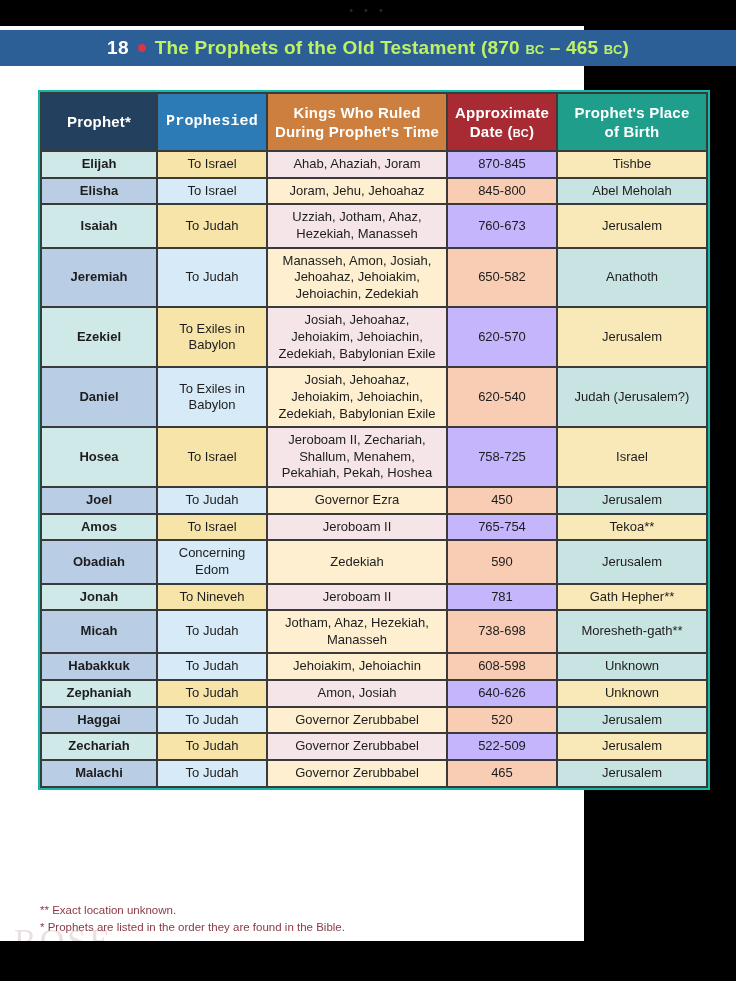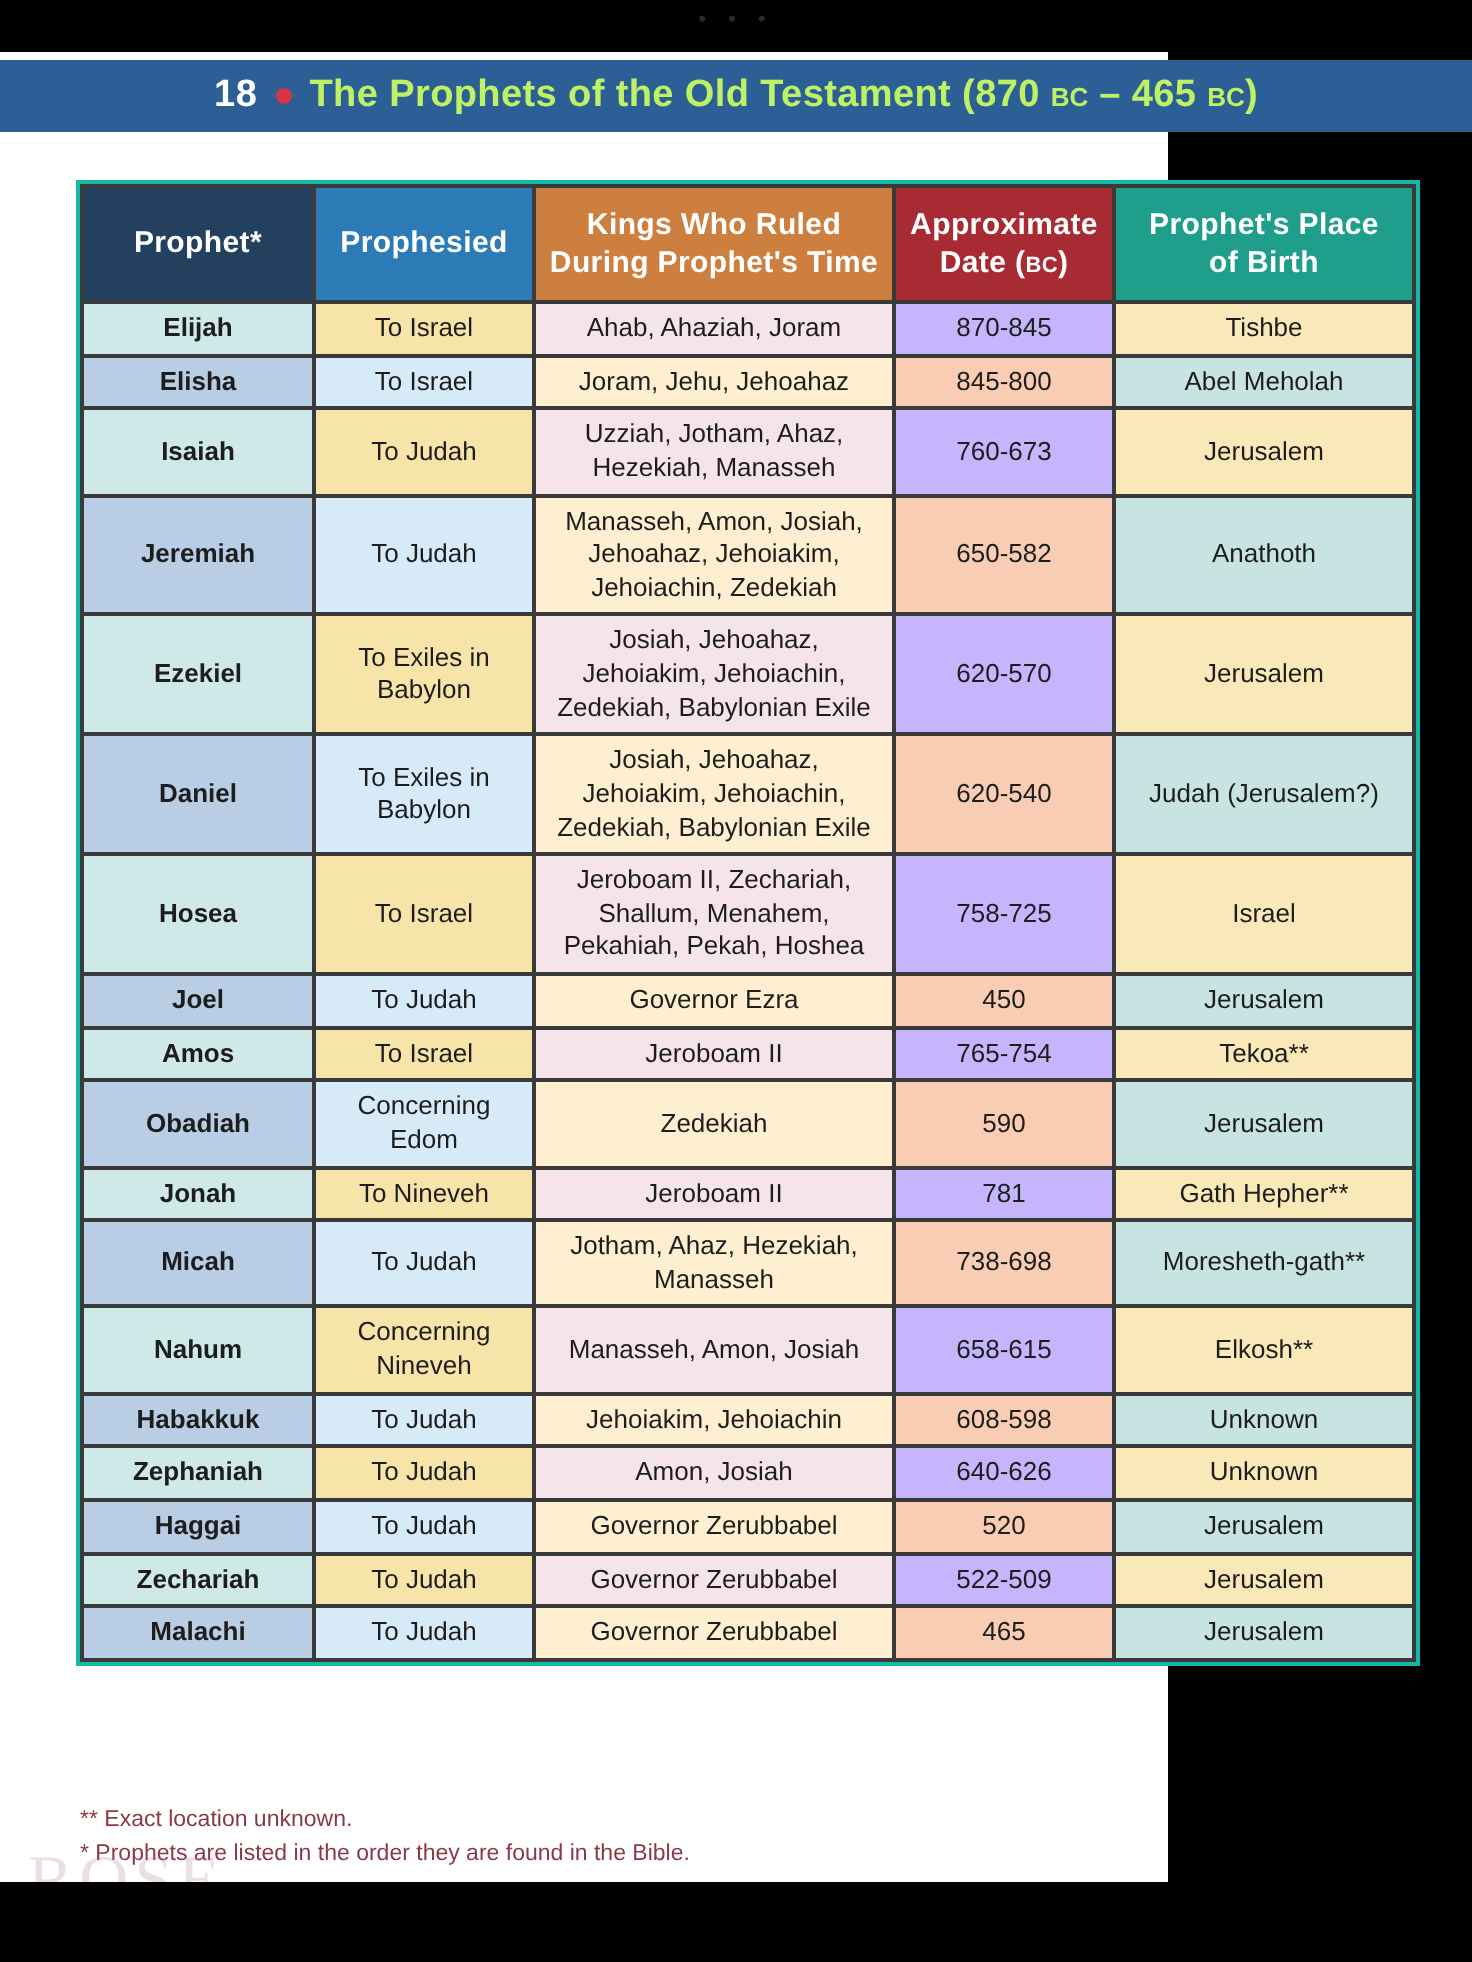--- a/index.html
+++ b/index.html
@@ -110,21 +110,21 @@
   }
   
   table.chart th {
     color: #ffffff;
     font-weight: bold;
     font-size: 15px;
     height: 48px;
     letter-spacing: 0.2px;
   }
   th.h-prophet     { background: #24405f; }
-  th.h-prophesied  { background: #2c7bb6; }
+  th.h-prophesied  { background: #2c7bb6; font-family: Liberation Mono, monospace; }
   th.h-kings       { background: #cd7f3f; }
   th.h-date        { background: #a82a33; }
   th.h-birth       { background: #1f9e8b; }
   th .bcsm { font-size: 11px; }
 
   
   col.c1 { width: 114px; }
   col.c2 { width: 108px; }
   col.c3 { width: 178px; }
   col.c4 { width: 108px; }
@@ -300,27 +300,20 @@
             <td class="c4">781</td>
             <td class="c5">Gath Hepher**</td>
           </tr>
           <tr class="even">
             <td class="c1 name">Micah</td>
             <td class="c2">To Judah</td>
             <td class="c3">Jotham, Ahaz, Hezekiah, Manasseh</td>
             <td class="c4">738-698</td>
             <td class="c5">Moresheth-gath**</td>
           </tr>
-          <tr class="odd">
-            <td class="c1 name">Nahum</td>
-            <td class="c2">Concerning Nineveh</td>
-            <td class="c3">Manasseh, Amon, Josiah</td>
-            <td class="c4">658-615</td>
-            <td class="c5">Elkosh**</td>
-          </tr>
           <tr class="even">
             <td class="c1 name">Habakkuk</td>
             <td class="c2">To Judah</td>
             <td class="c3">Jehoiakim, Jehoiachin</td>
             <td class="c4">608-598</td>
             <td class="c5">Unknown</td>
           </tr>
           <tr class="odd">
             <td class="c1 name">Zephaniah</td>
             <td class="c2">To Judah</td>

